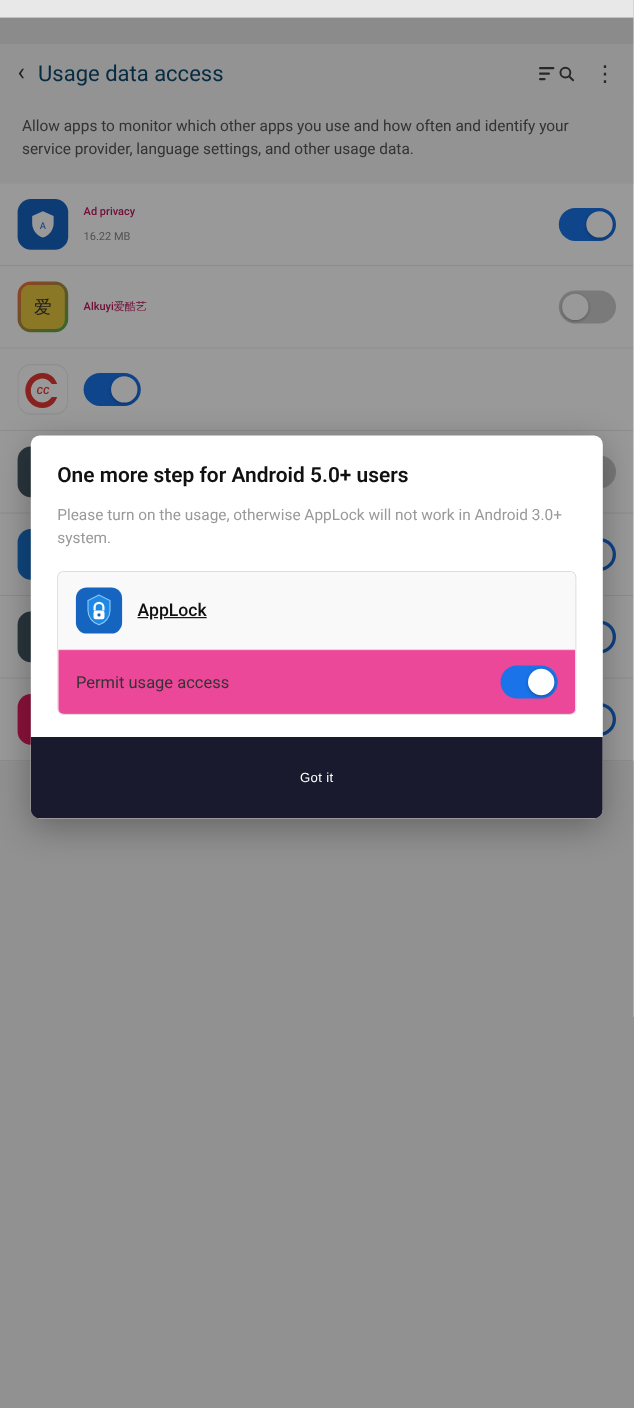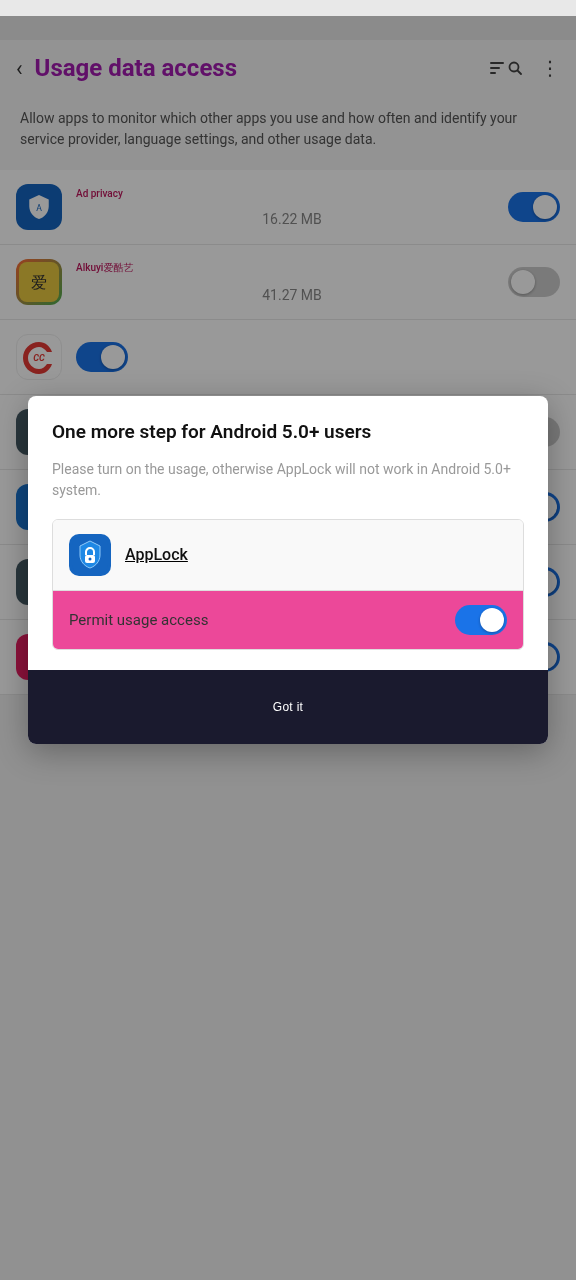--- a/index.html
+++ b/index.html
@@ -27,23 +27,23 @@
       background: #f5f5f5;
     }
     .header-back {
       font-size: 22px;
       color: #333;
       margin-right: 12px;
       cursor: pointer;
     }
     .header-title {
       flex: 1;
-      font-size: 24px;
-      font-weight: 700;
-      color: #a21caf;
+      font-size: 20px;
+      font-weight: 400;
+      color: #0c4a6e;
     }
     .header-icons {
       display: flex;
       align-items: center;
       gap: 18px;
     }
     .header-icon {
       font-size: 20px;
       color: #444;
       cursor: pointer;
@@ -82,24 +82,23 @@
     }
     .app-info {
       flex: 1;
     }
     .app-name {
       font-size: 10px;
       color: #be185d;
       font-weight: 500;
     }
     .app-size {
-      font-size: 14px;
+      font-size: 10px;
       color: #888;
       margin-top: 12px;
-      text-align: center;
     }
 
     
     .toggle {
       width: 52px;
       height: 30px;
       border-radius: 15px;
       position: relative;
       flex-shrink: 0;
     }
@@ -320,31 +319,30 @@
 
   <div class="app-item">
     <div class="app-icon icon-alkuyi">
       <svg width="40" height="40" viewBox="0 0 40 40">
         <rect width="40" height="40" rx="8" fill="#e8c840"></rect>
         <text x="20" y="26" text-anchor="middle" font-size="16" fill="#333">爱</text>
       </svg>
     </div>
     <div class="app-info">
       <div class="app-name">Alkuyi爱酷艺</div>
-      <div class="app-size">41.27 MB</div>
     </div>
     <div class="toggle off"></div>
   </div>
 </div>
 
 <div class="overlay">
   <div class="dialog">
     <div class="dialog-body">
       <div class="dialog-title">One more step for Android 5.0+ users</div>
-      <div class="dialog-subtitle">Please turn on the usage, otherwise AppLock will not work in Android 5.0+ system.</div>
+      <div class="dialog-subtitle">Please turn on the usage, otherwise AppLock will not work in Android 3.0+ system.</div>
 
       <div class="dialog-app-box">
         <div class="dialog-app-header">
           <div class="dialog-app-icon">
 
             <svg width="36" height="36" viewBox="0 0 36 36">
               <rect width="36" height="36" rx="8" fill="#1565c0"></rect>
               <path d="M18 4 L8 9 L8 18 C8 24 12 29 18 31 C24 29 28 24 28 18 L28 9 Z" fill="#1e88e5" stroke="#90caf9" stroke-width="1"></path>
               <rect x="13" y="18" width="10" height="8" rx="2" fill="white"></rect>
               <path d="M14 18 L14 15 C14 12.8 15.8 11 18 11 C20.2 11 22 12.8 22 15 L22 18" stroke="white" stroke-width="2" fill="none"></path>

